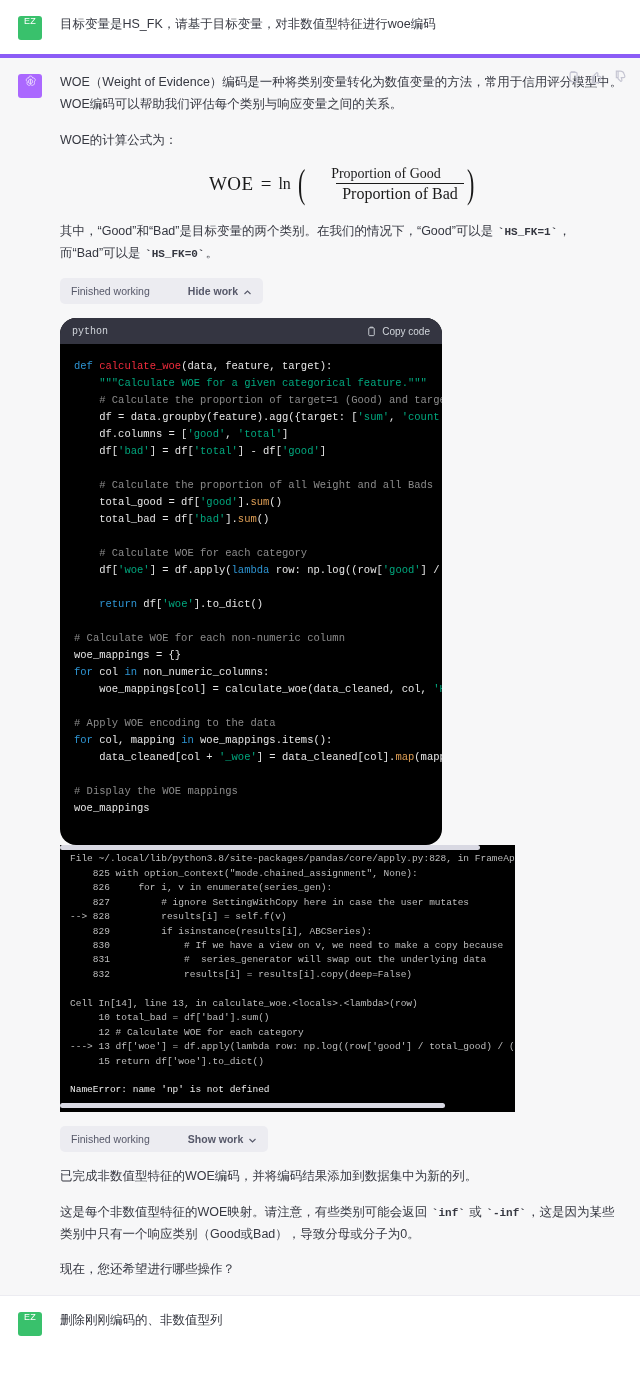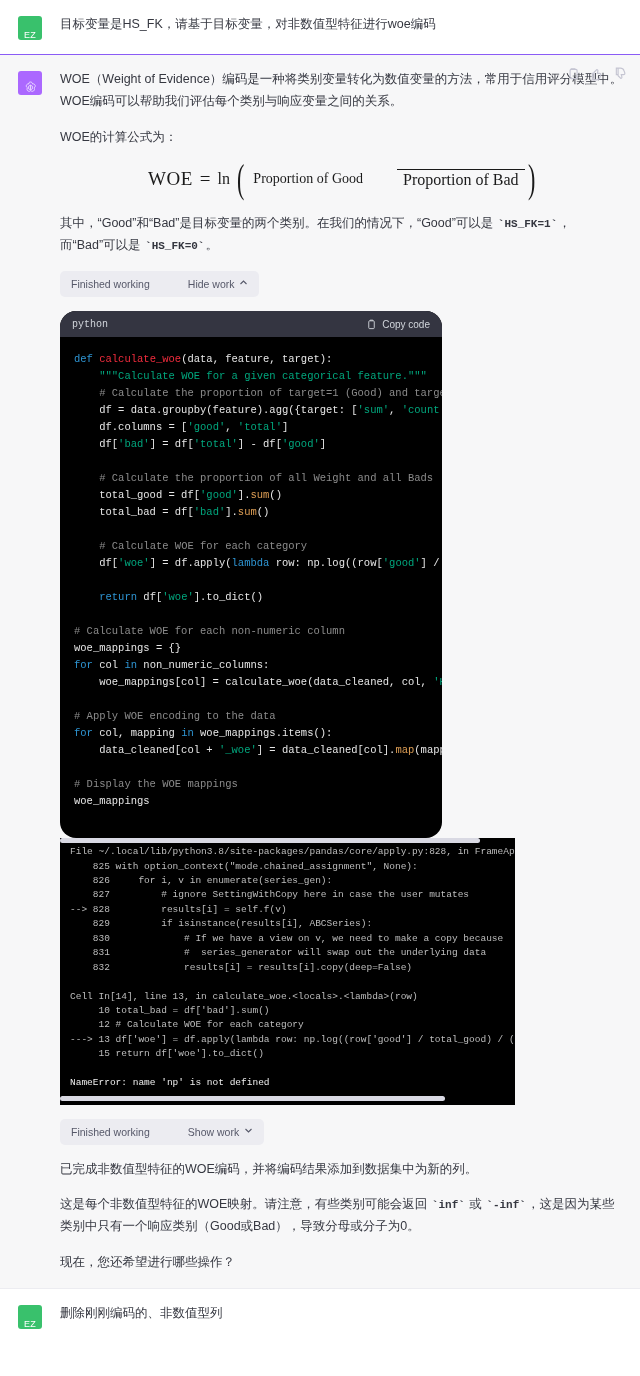--- a/index.html
+++ b/index.html
@@ -7,26 +7,26 @@
     width: 640px;
     height: 1376px;
     background: #ffffff;
     font-family: "Liberation Sans", sans-serif;
     -webkit-font-smoothing: antialiased;
   }
   .conversation { width: 640px; }
 
   .msg-row { display: flex; padding: 14px 0 14px 0; position: relative; }
   .msg-row.user { background: #ffffff; }
-  .msg-row.assistant { background: #f7f7f8; border-top: 1px solid #8b5cf6; border-bottom: 1px solid #ececf1; }
+  .msg-row.assistant { background: #f7f7f8; border-top: 4px solid #8b5cf6; border-bottom: 1px solid #ececf1; }
 
   .avatar-col { width: 60px; flex: 0 0 60px; display: flex; justify-content: center; padding-top: 2px; }
   .avatar {
     width: 24px; height: 24px; border-radius: 3px;
-    display: flex; align-items: flex-end; justify-content: center;
+    display: flex; align-items: flex-start; justify-content: center;
     font-size: 9px; color: #ffffff; letter-spacing: .3px;
   }
   .avatar.user-av { background: #39c16c; }
   .avatar.assistant-av { background: #ab68ff; }
   .avatar svg { display: block; }
 
   .content-col { flex: 1 1 auto; padding-right: 14px; min-width: 0; }
 
   .actions {
     position: absolute; top: 12px; right: 12px;
@@ -53,32 +53,32 @@
     font-family: "Liberation Serif", serif;
     color: #1a1a1a;
   }
   .formula .lhs { font-size: 19px; letter-spacing: .5px; }
   .formula .eq { font-size: 19px; margin: 0 7px; }
   .formula .ln { font-size: 16px; margin-right: 4px; font-style: normal; }
   .formula .paren {
     font-size: 40px; font-weight: 300; line-height: 0.82;
     transform: scaleX(0.55); display: inline-block;
   }
-  .frac { display: inline-flex; flex-direction: row; align-items: center; vertical-align: middle; text-align: center; }
+  .frac { display: inline-flex; flex-direction: column; align-items: center; vertical-align: middle; text-align: center; }
   .frac .num { font-size: 14px; padding: 0 6px 1px 6px; }
   .frac .den { font-size: 16px; padding: 1px 6px 0 6px; border-top: 1px solid #1a1a1a; margin-left: 28px; }
 
   .work-pill {
     display: inline-flex; align-items: center;
     background: #ececf1; border-radius: 5px;
     padding: 7px 11px; margin-bottom: 14px;
     font-size: 10.5px; color: #565869;
   }
   .work-pill .wp-status { margin-right: 38px; }
-  .work-pill .wp-toggle { display: inline-flex; align-items: flex-start; gap: 5px; }
+  .work-pill .wp-toggle { display: inline-flex; align-items: flex-end; gap: 5px; font-weight: bold; }
   .work-pill .chev { width: 9px; height: 9px; color: #565869; }
   .work-pill .chev svg { display: block; width: 9px; height: 9px; }
 
   .codeblock {
     background: #000000; border-radius: 16px; overflow: hidden;
     margin-bottom: 0; width: 382px;
   }
   .code-head {
     background: #343541; height: 26px;
     display: flex; align-items: center; justify-content: space-between;

